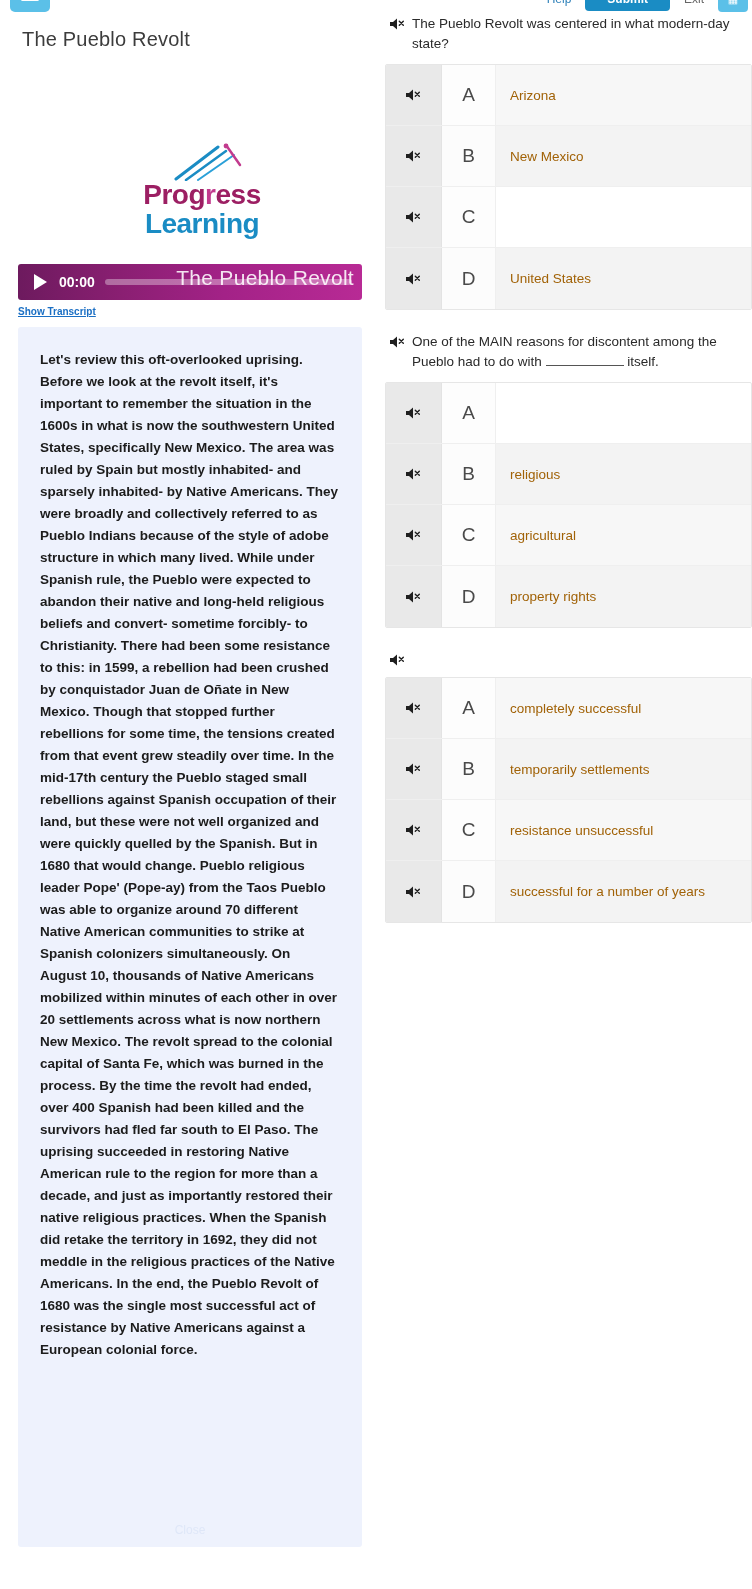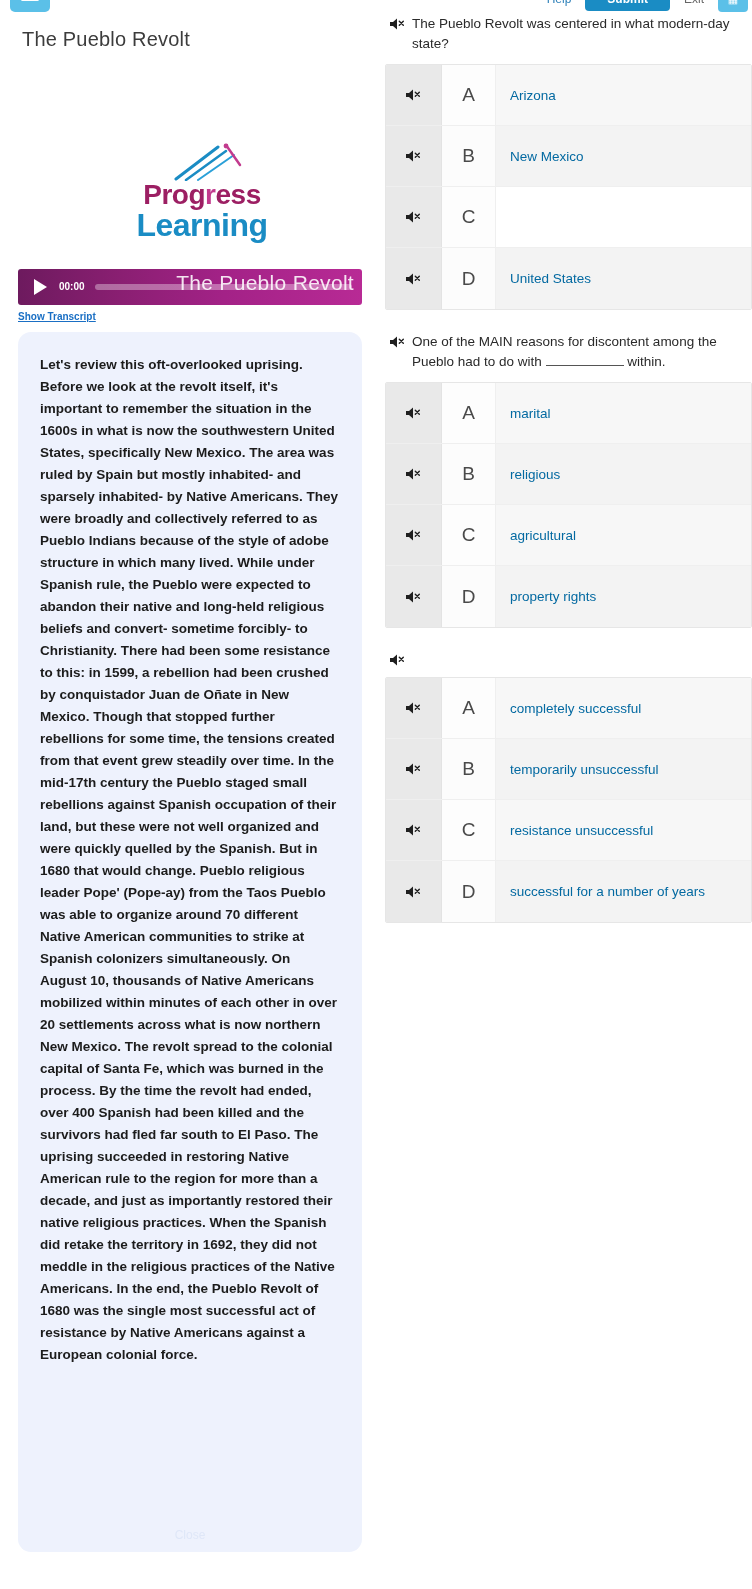--- a/index.html
+++ b/index.html
@@ -36,46 +36,46 @@
 
   .lesson-title {
     font-size: 20px; color: #3c3c3c; padding: 6px 0 0 22px; letter-spacing: .2px;
   }
 
   
   .logo-wrap { margin-top: 92px; display: flex; flex-direction: column; align-items: center; padding-left: 24px; }
   .logo-swoosh { width: 120px; height: 38px; margin-left: 28px; }
   .logo-word1 { font-size: 28px; font-weight: bold; color: #9c1f63; letter-spacing: -0.5px; line-height: 1; }
   .logo-word1 .dim { color: #c23b8e; }
-  .logo-word2 { font-size: 32px; font-weight: bold; color: #1a8cc4; letter-spacing: -0.5px; line-height: 1.05; }
+  .logo-word2 { font-size: 28px; font-weight: bold; color: #1a8cc4; letter-spacing: -0.5px; line-height: 1.05; }
 
   
   .player {
     margin: 26px 18px 0 18px; height: 36px; border-radius: 3px;
     background: linear-gradient(90deg, #6d1a5e 0%, #8a1f72 30%, #a32287 60%, #b82a95 100%);
     display: flex; align-items: center; position: relative; overflow: hidden;
   }
   .play-btn {
     width: 0; height: 0; margin-left: 16px;
     border-left: 13px solid #fff; border-top: 8px solid transparent; border-bottom: 8px solid transparent;
   }
-  .play-time { color: #fff; font-size: 10px; font-weight: bold; margin-left: 12px; }
+  .play-time { color: #fff; font-size: 14px; font-weight: bold; margin-left: 12px; }
   .play-track { flex: 1; height: 6px; background: rgba(255,255,255,.35); margin: 0 10px; border-radius: 3px; }
   .play-label {
     position: absolute; right: 8px; top: 2px;
     font-size: 21px; color: rgba(255,255,255,.88); font-weight: 300; letter-spacing: .3px;
   }
   .show-transcript {
     margin: 6px 0 0 18px; font-size: 10px; color: #1a6fc4;
     text-decoration: underline; display: inline-block; font-weight: bold;
   }
 
   
   .transcript {
-    margin: 8px 18px 0 18px; background: #eef2fd; border-radius: 13px;
+    margin: 8px 18px 0 18px; background: #eef2fd; border-radius: 3px;
     padding: 22px 22px 40px 22px; position: relative; min-height: 1220px;
   }
   .transcript p {
     font-size: 13.5px; line-height: 22px; color: #1c1c1c; font-weight: bold;
   }
   .transcript-close {
     position: absolute; bottom: 10px; left: 0; right: 0; text-align: center;
     font-size: 12px; color: #dfe7f8;
   }
 
@@ -102,21 +102,21 @@
   .opt-spk {
     width: 56px; background: #e9e9e9; display: flex; align-items: center; justify-content: center;
     border-right: 1px solid #e3e3e3;
   }
   .opt-letter {
     width: 54px; background: #fdfdfd; display: flex; align-items: center; justify-content: center;
     font-size: 19px; color: #4a4a4a; font-weight: 300; border-right: 1px solid #efefef;
   }
   .opt-text {
     flex: 1; background: #f7f7f7; display: flex; align-items: center;
-    font-size: 13.5px; color: #0369a1; padding: 8px 14px; line-height: 19px;
+    font-size: 13.5px; color: #a16207; padding: 8px 14px; line-height: 19px;
   }
 </style>
 </head>
 <body>
 
 <div class="page">
 
   <div class="toolbar">
     <div class="hamburger">
       <span class="bar"></span>
@@ -218,32 +218,31 @@
     </div>
 
     <div class="q-block">
       <div class="q-stem">
         <span class="spk">
           <svg width="17" height="14" viewBox="0 0 17 14">
               <path d="M1 5h3l4-3.5v11L4 9H1z" fill="#1f1f1f"></path>
               <path d="M10.3 4.3l4 4M14.3 4.3l-4 4" stroke="#1f1f1f" stroke-width="1.4" stroke-linecap="round"></path>
             </svg>
         </span>
-        <span class="stem-text"><span>One of the MAIN reasons for discontent among the Pueblo had to do with </span><span class="blank"></span><span> within.</span></span>
+        <span class="stem-text"><span>One of the MAIN reasons for discontent among the Pueblo had to do with </span><span class="blank"></span><span> itself.</span></span>
       </div>
       <div class="opt-table">
         <div class="opt-row">
           <div class="opt-spk">
               <svg width="17" height="14" viewBox="0 0 17 14">
                 <path d="M1 5h3l4-3.5v11L4 9H1z" fill="#1f1f1f"></path>
                 <path d="M10.3 4.3l4 4M14.3 4.3l-4 4" stroke="#1f1f1f" stroke-width="1.4" stroke-linecap="round"></path>
               </svg>
             </div>
           <div class="opt-letter">A</div>
-          <div class="opt-text">marital</div>
         </div>
         <div class="opt-row shade">
           <div class="opt-spk">
               <svg width="17" height="14" viewBox="0 0 17 14">
                 <path d="M1 5h3l4-3.5v11L4 9H1z" fill="#1f1f1f"></path>
                 <path d="M10.3 4.3l4 4M14.3 4.3l-4 4" stroke="#1f1f1f" stroke-width="1.4" stroke-linecap="round"></path>
               </svg>
             </div>
           <div class="opt-letter">B</div>
           <div class="opt-text">religious</div>
@@ -292,21 +291,21 @@
           <div class="opt-text">completely successful</div>
         </div>
         <div class="opt-row shade">
           <div class="opt-spk">
               <svg width="17" height="14" viewBox="0 0 17 14">
                 <path d="M1 5h3l4-3.5v11L4 9H1z" fill="#1f1f1f"></path>
                 <path d="M10.3 4.3l4 4M14.3 4.3l-4 4" stroke="#1f1f1f" stroke-width="1.4" stroke-linecap="round"></path>
               </svg>
             </div>
           <div class="opt-letter">B</div>
-          <div class="opt-text">temporarily unsuccessful</div>
+          <div class="opt-text">temporarily settlements</div>
         </div>
         <div class="opt-row">
           <div class="opt-spk">
               <svg width="17" height="14" viewBox="0 0 17 14">
                 <path d="M1 5h3l4-3.5v11L4 9H1z" fill="#1f1f1f"></path>
                 <path d="M10.3 4.3l4 4M14.3 4.3l-4 4" stroke="#1f1f1f" stroke-width="1.4" stroke-linecap="round"></path>
               </svg>
             </div>
           <div class="opt-letter">C</div>
           <div class="opt-text">resistance unsuccessful</div>

